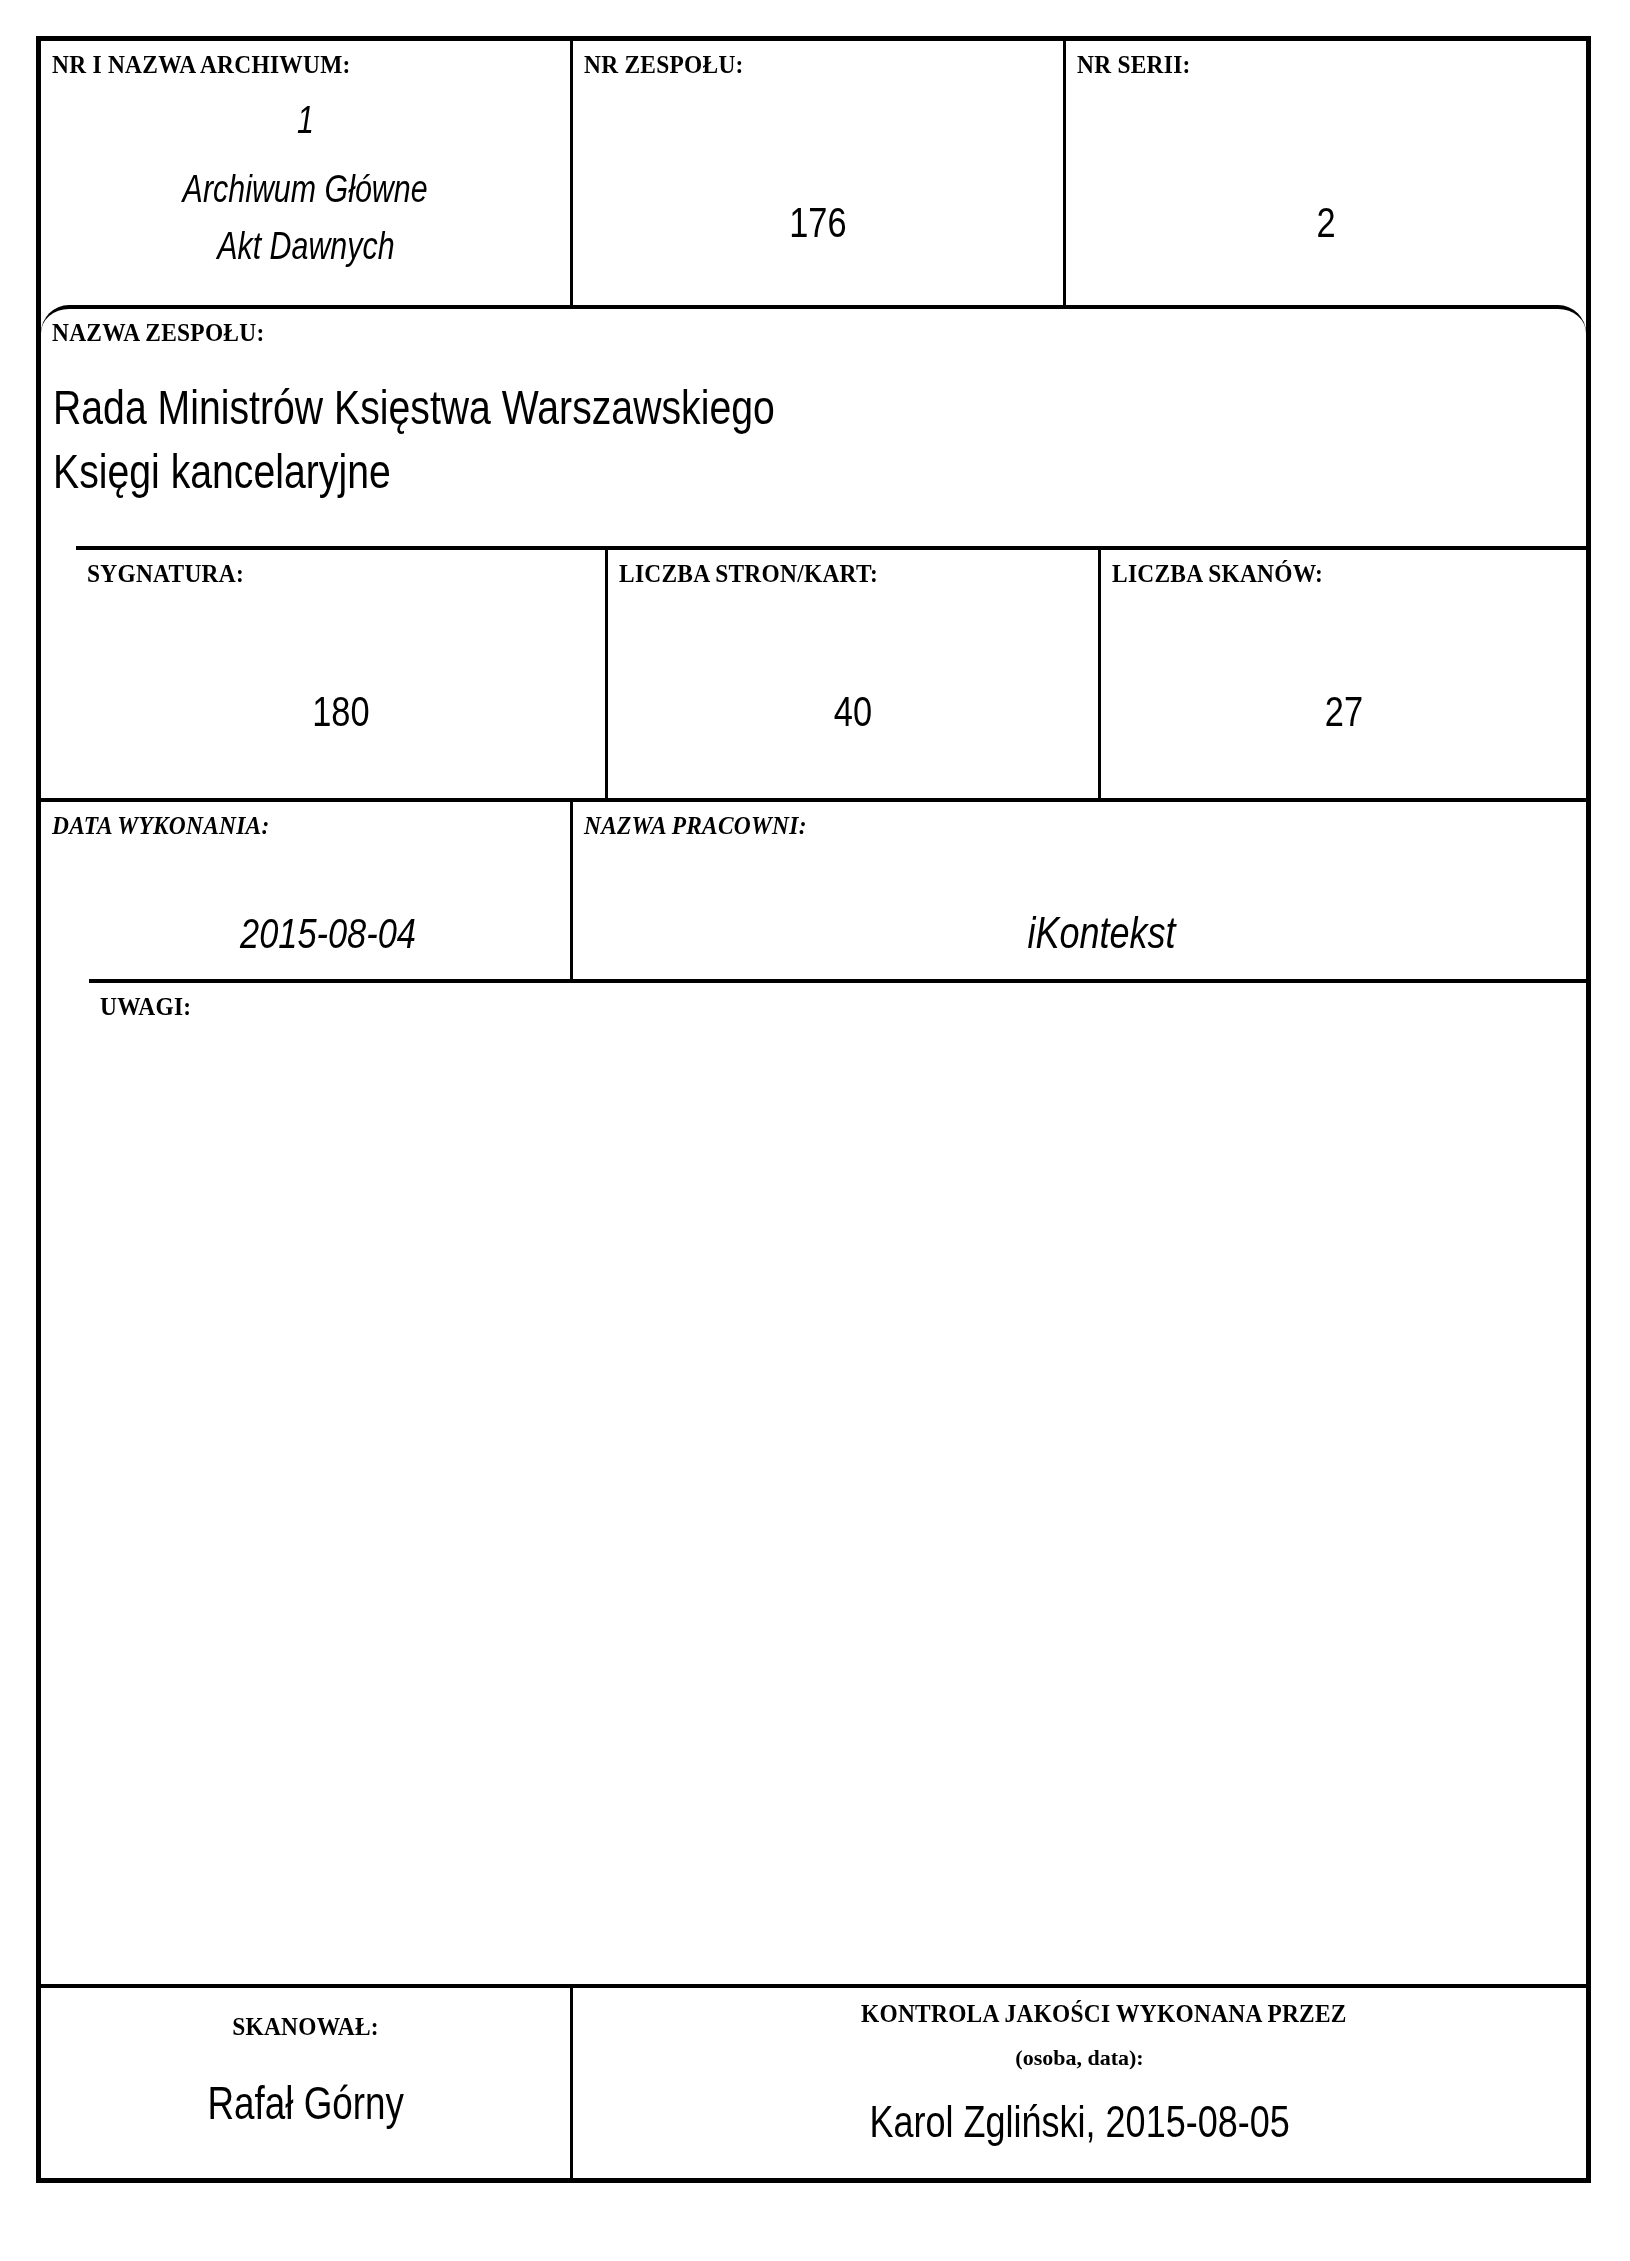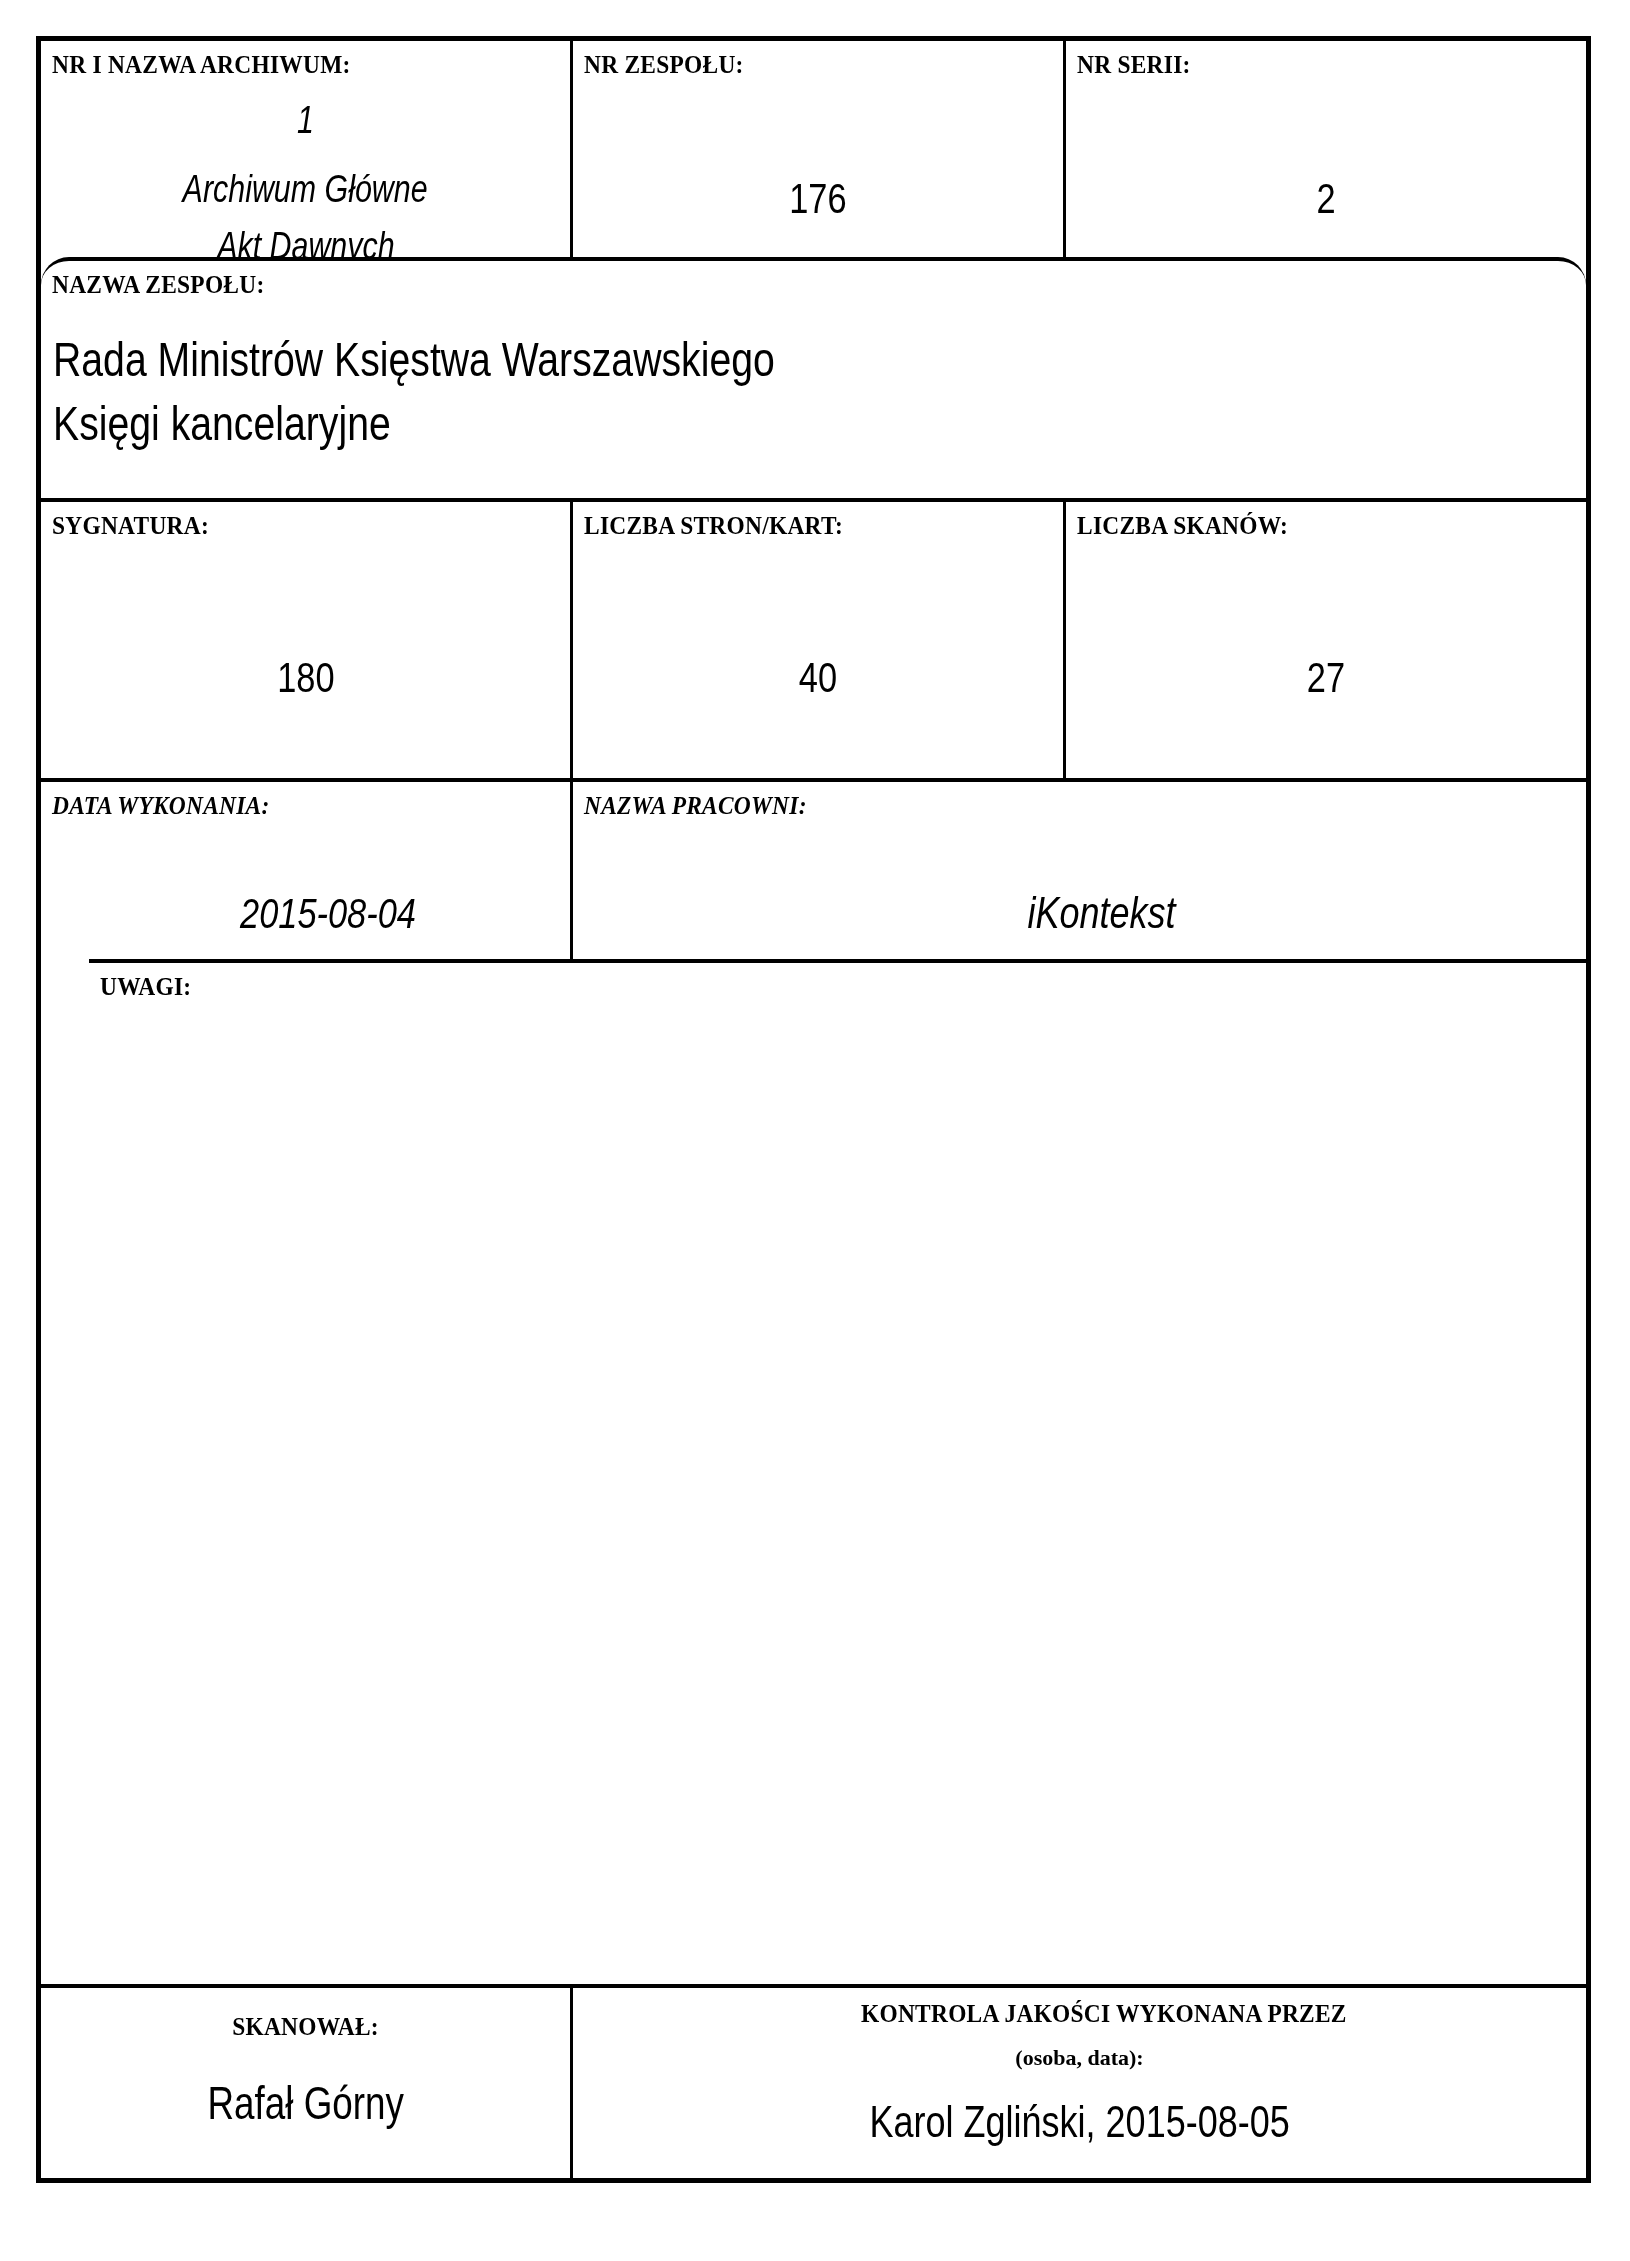--- a/index.html
+++ b/index.html
@@ -22,23 +22,23 @@
     width: 1555px;
     height: 2147px;
     box-sizing: border-box;
     border: 5.3px solid #000000;
     display: flex;
     flex-direction: column;
     background: #ffffff;
   }
   .row { display: flex; box-sizing: border-box; }
   .row + .row { border-top: 4.6px solid #000000; }
-  .r1 { height: 216px; }
+  .r1 { height: 264px; }
   .r2 { height: 241px; border-radius: 28px; }
-  .r3 { height: 280px; }
+  .r3 { height: 252px; margin-left: 35px; }
   .r4 { height: 181px; font-style: italic; }
   .r5 { flex: 1; margin-left: 48px; }
   .r6 { height: 194px; }
   .cell {
     box-sizing: border-box;
     display: flex;
     flex-direction: column;
     overflow: hidden;
   }
   .cell + .cell { border-left: 3.3px solid #000000; }

